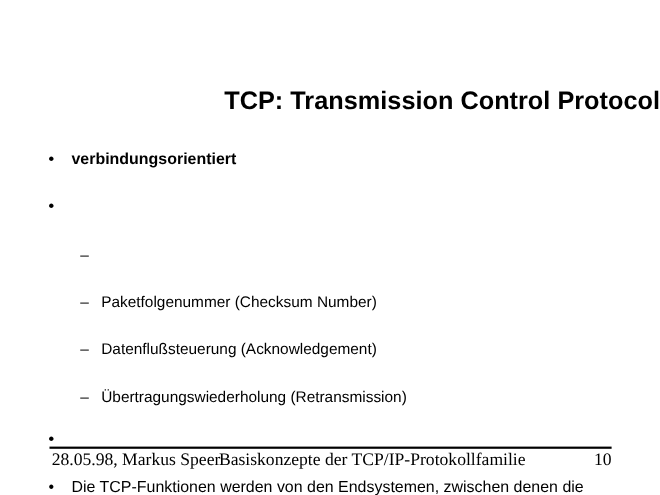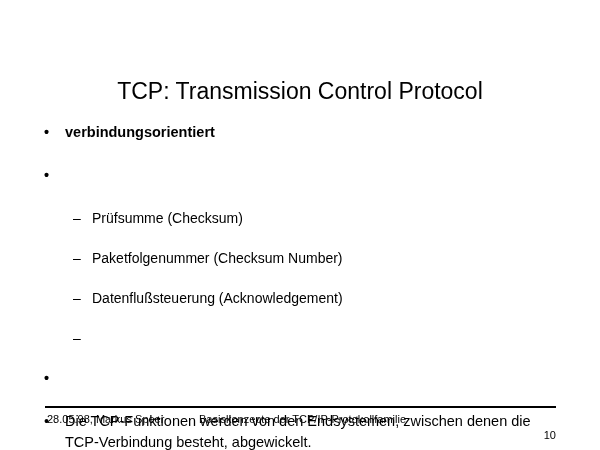--- a/index.html
+++ b/index.html
@@ -21,23 +21,23 @@
     height: 450px;
     background: #ffffff;
   }
 
   
   .slide-title {
     position: absolute;
     left: 0;
     top: 62px;
     width: 600px;
-    text-align: center;
+    text-align: right;
     font-size: 23px;
-    font-weight: 400;
+    font-weight: 700;
     line-height: 28px;
     letter-spacing: 0px;
     white-space: nowrap;
   }
 
   
   .body-list {
     position: absolute;
     left: 0;
     top: 122px;
@@ -88,58 +88,59 @@
     line-height: 20px;
   }
 
   .sub-group {
     margin-top: 2px;
     margin-bottom: 6px;
   }
 
   .text {
     display: block;
+    margin-top: 13px;
   }
 
   
   .footer-rule {
     position: absolute;
     left: 45px;
     top: 406px;
     width: 511px;
     height: 2px;
     background: #000000;
   }
 
   .footer {
     position: absolute;
     left: 45px;
     top: 411px;
     width: 511px;
     height: 20px;
-    font-family: Liberation Sans, sans-serif;
-    font-size: 11px;
+    font-family: Liberation Serif, serif;
+    font-size: 16px;
     line-height: 16px;
   }
   .footer-left {
     position: absolute;
     left: 2px;
     top: 0;
     white-space: nowrap;
   }
   .footer-center {
     position: absolute;
     left: 154px;
     top: 0;
     white-space: nowrap;
   }
   .footer-right {
     position: absolute;
     right: 0px;
-    top: 16px;
+    top: 0;
     text-align: left;
     white-space: nowrap;
   }
 </style>
 </head>
 <body>
 
 <div class="slide">
 
   <h1 class="slide-title">TCP: Transmission Control Protocol</h1>
@@ -152,35 +153,35 @@
     </div>
 
     <div class="bullet-row lvl1 bold">
       <span class="marker">•</span>
     </div>
 
     <div class="sub-group">
 
       <div class="bullet-row lvl2">
         <span class="marker">–</span>
-        <span class="text">Prüfsumme (Checksum)</span>
       </div>
 
       <div class="bullet-row lvl2">
         <span class="marker">–</span>
         <span class="text">Paketfolgenummer (Checksum Number)</span>
       </div>
 
       <div class="bullet-row lvl2">
         <span class="marker">–</span>
         <span class="text">Datenflußsteuerung (Acknowledgement)</span>
       </div>
 
       <div class="bullet-row lvl2">
         <span class="marker">–</span>
+        <span class="text">Übertragungswiederholung (Retransmission)</span>
       </div>
 
     </div>
 
     <div class="bullet-row lvl1 bold">
       <span class="marker">•</span>
     </div>
 
     <div class="bullet-row lvl1">
       <span class="marker">•</span>

